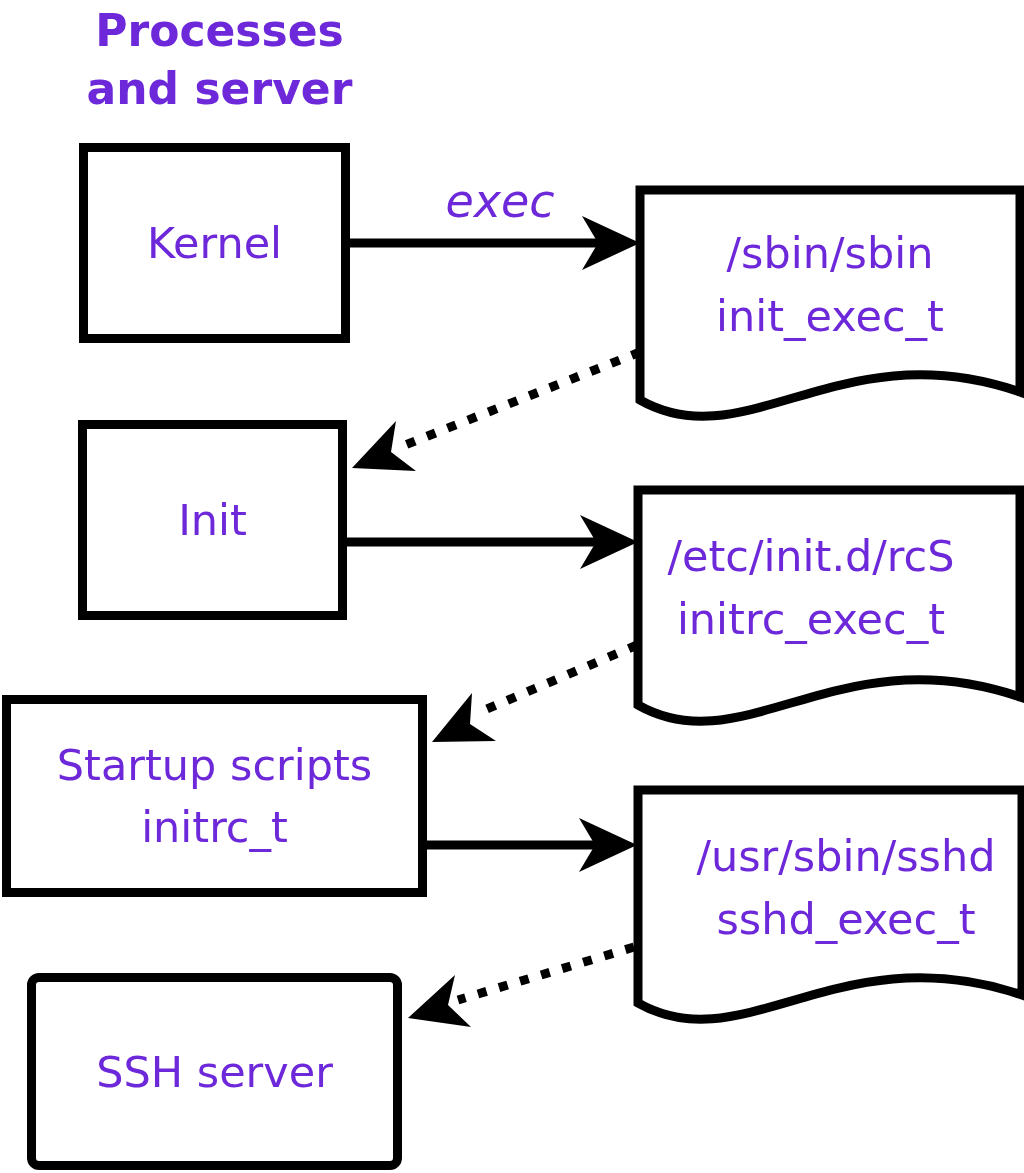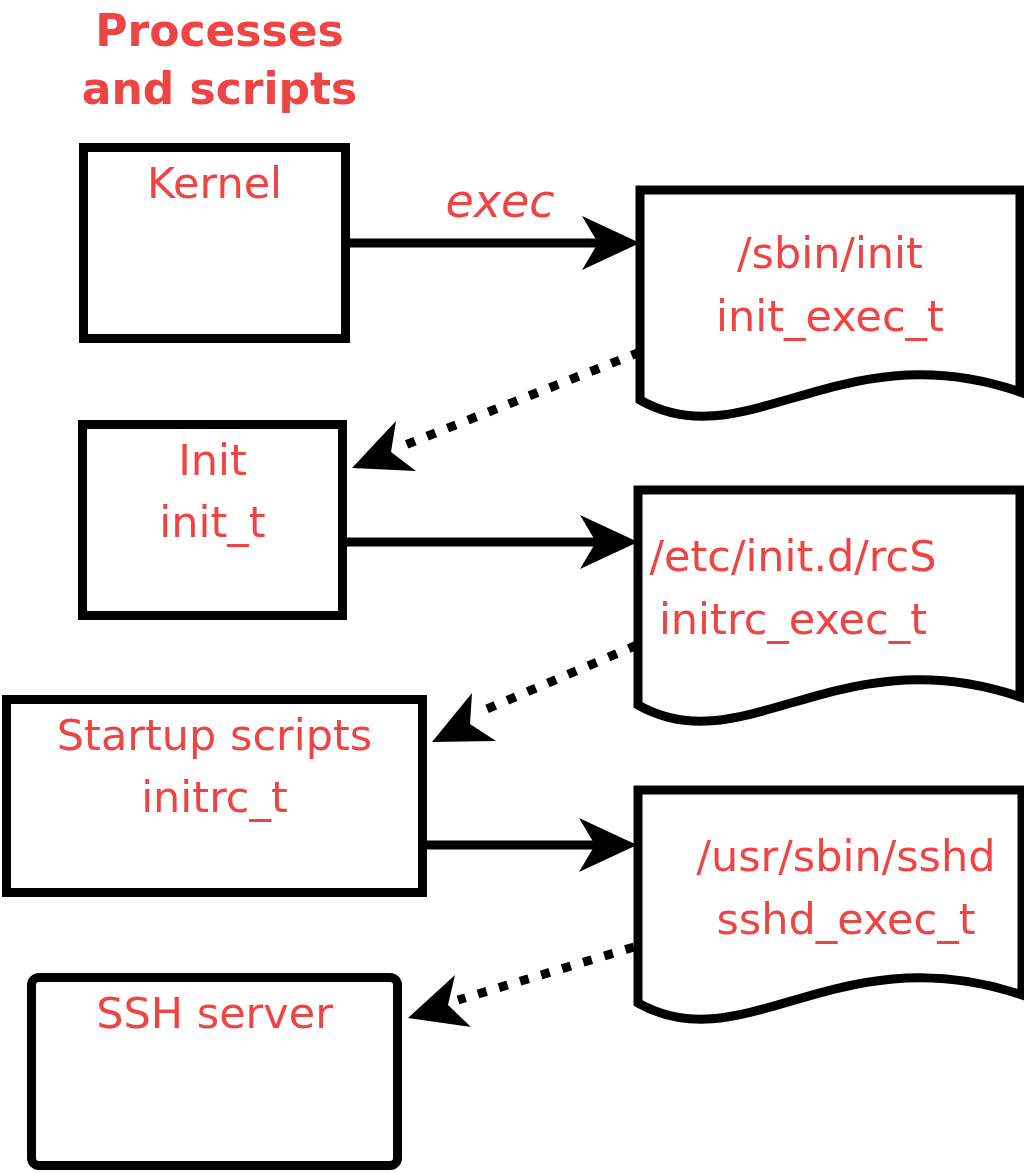--- a/index.html
+++ b/index.html
@@ -1,29 +1,29 @@
 <!DOCTYPE html>
 <html><head>
 <meta charset="utf-8">
 <style>
   html,body{margin:0;padding:0;background:#ffffff;}
   .stage{
     position:relative;width:1024px;height:1173px;background:#ffffff;
-    font-family:"DejaVu Sans","Liberation Sans",sans-serif;color:#ef4444;
+    font-family:"DejaVu Sans","Liberation Sans",sans-serif;color:#6d28d9;
     overflow:hidden;
   }
   .layer{position:absolute;left:0;top:0;width:1024px;height:1173px;}
   .hdr{
     position:absolute;display:flex;flex-direction:column;align-items:center;
     font-weight:bold;font-size:44px;line-height:58px;text-align:center;
     white-space:nowrap;
   }
   .pbox{
     position:absolute;box-sizing:border-box;border:9px solid #000;background:#ffffff;
-    display:flex;flex-direction:column;align-items:center;
+    display:flex;flex-direction:column;align-items:center;justify-content:center;
     font-size:43px;line-height:62px;text-align:center;white-space:nowrap;
   }
   .doclabel{
     position:absolute;display:flex;flex-direction:column;align-items:center;justify-content:center;
     font-size:43px;line-height:63px;text-align:center;white-space:nowrap;pointer-events:none;
   }
   .edgelabel{
     position:absolute;font-size:46px;line-height:50px;text-align:center;white-space:nowrap;font-style:italic;
   }
   svg .ink{stroke:#000000;fill:none;stroke-width:9;}
@@ -56,43 +56,42 @@
 
     <line class="dotted" x1="637" y1="645" x2="480" y2="712"></line>
     <polygon class="solidhead" points="432,742 472,693 470,724 496,741"></polygon>
 
     <line class="dotted" x1="634" y1="947" x2="458" y2="1000"></line>
     <polygon class="solidhead" points="408,1018 455,975 448,1005 471,1027"></polygon>
   </svg>
 
   <div class="hdr" style="left:22px;top:2px;width:395px;">
     <span>Processes</span>
-    <span>and scripts</span>
+    <span>and server</span>
   </div>
 
   <div class="pbox" style="left:79px;top:143px;width:271px;height:200px;">
     <span>Kernel</span>
   </div>
   <div class="pbox" style="left:78px;top:420px;width:269px;height:200px;">
     <span>Init</span>
-    <span>init_t</span>
   </div>
   <div class="pbox" style="left:2px;top:695px;width:425px;height:202px;">
     <span>Startup scripts</span>
     <span>initrc_t</span>
   </div>
   <div class="pbox" style="left:27px;top:973px;width:375px;height:197px;border-radius:12px;">
     <span>SSH server</span>
   </div>
 
   <div class="doclabel" style="left:640px;top:192px;width:380px;height:185px;">
-    <span>/sbin/init</span>
+    <span>/sbin/sbin</span>
     <span>init_exec_t</span>
   </div>
-  <div class="doclabel" style="left:602px;top:490px;width:382px;height:195px;">
+  <div class="doclabel" style="left:620px;top:490px;width:382px;height:195px;">
     <span>/etc/init.d/rcS</span>
     <span>initrc_exec_t</span>
   </div>
   <div class="doclabel" style="left:654px;top:790px;width:384px;height:195px;">
     <span>/usr/sbin/sshd</span>
     <span>sshd_exec_t</span>
   </div>
 
   <div class="edgelabel" style="left:438px;top:176px;width:124px;">exec</div>
 

